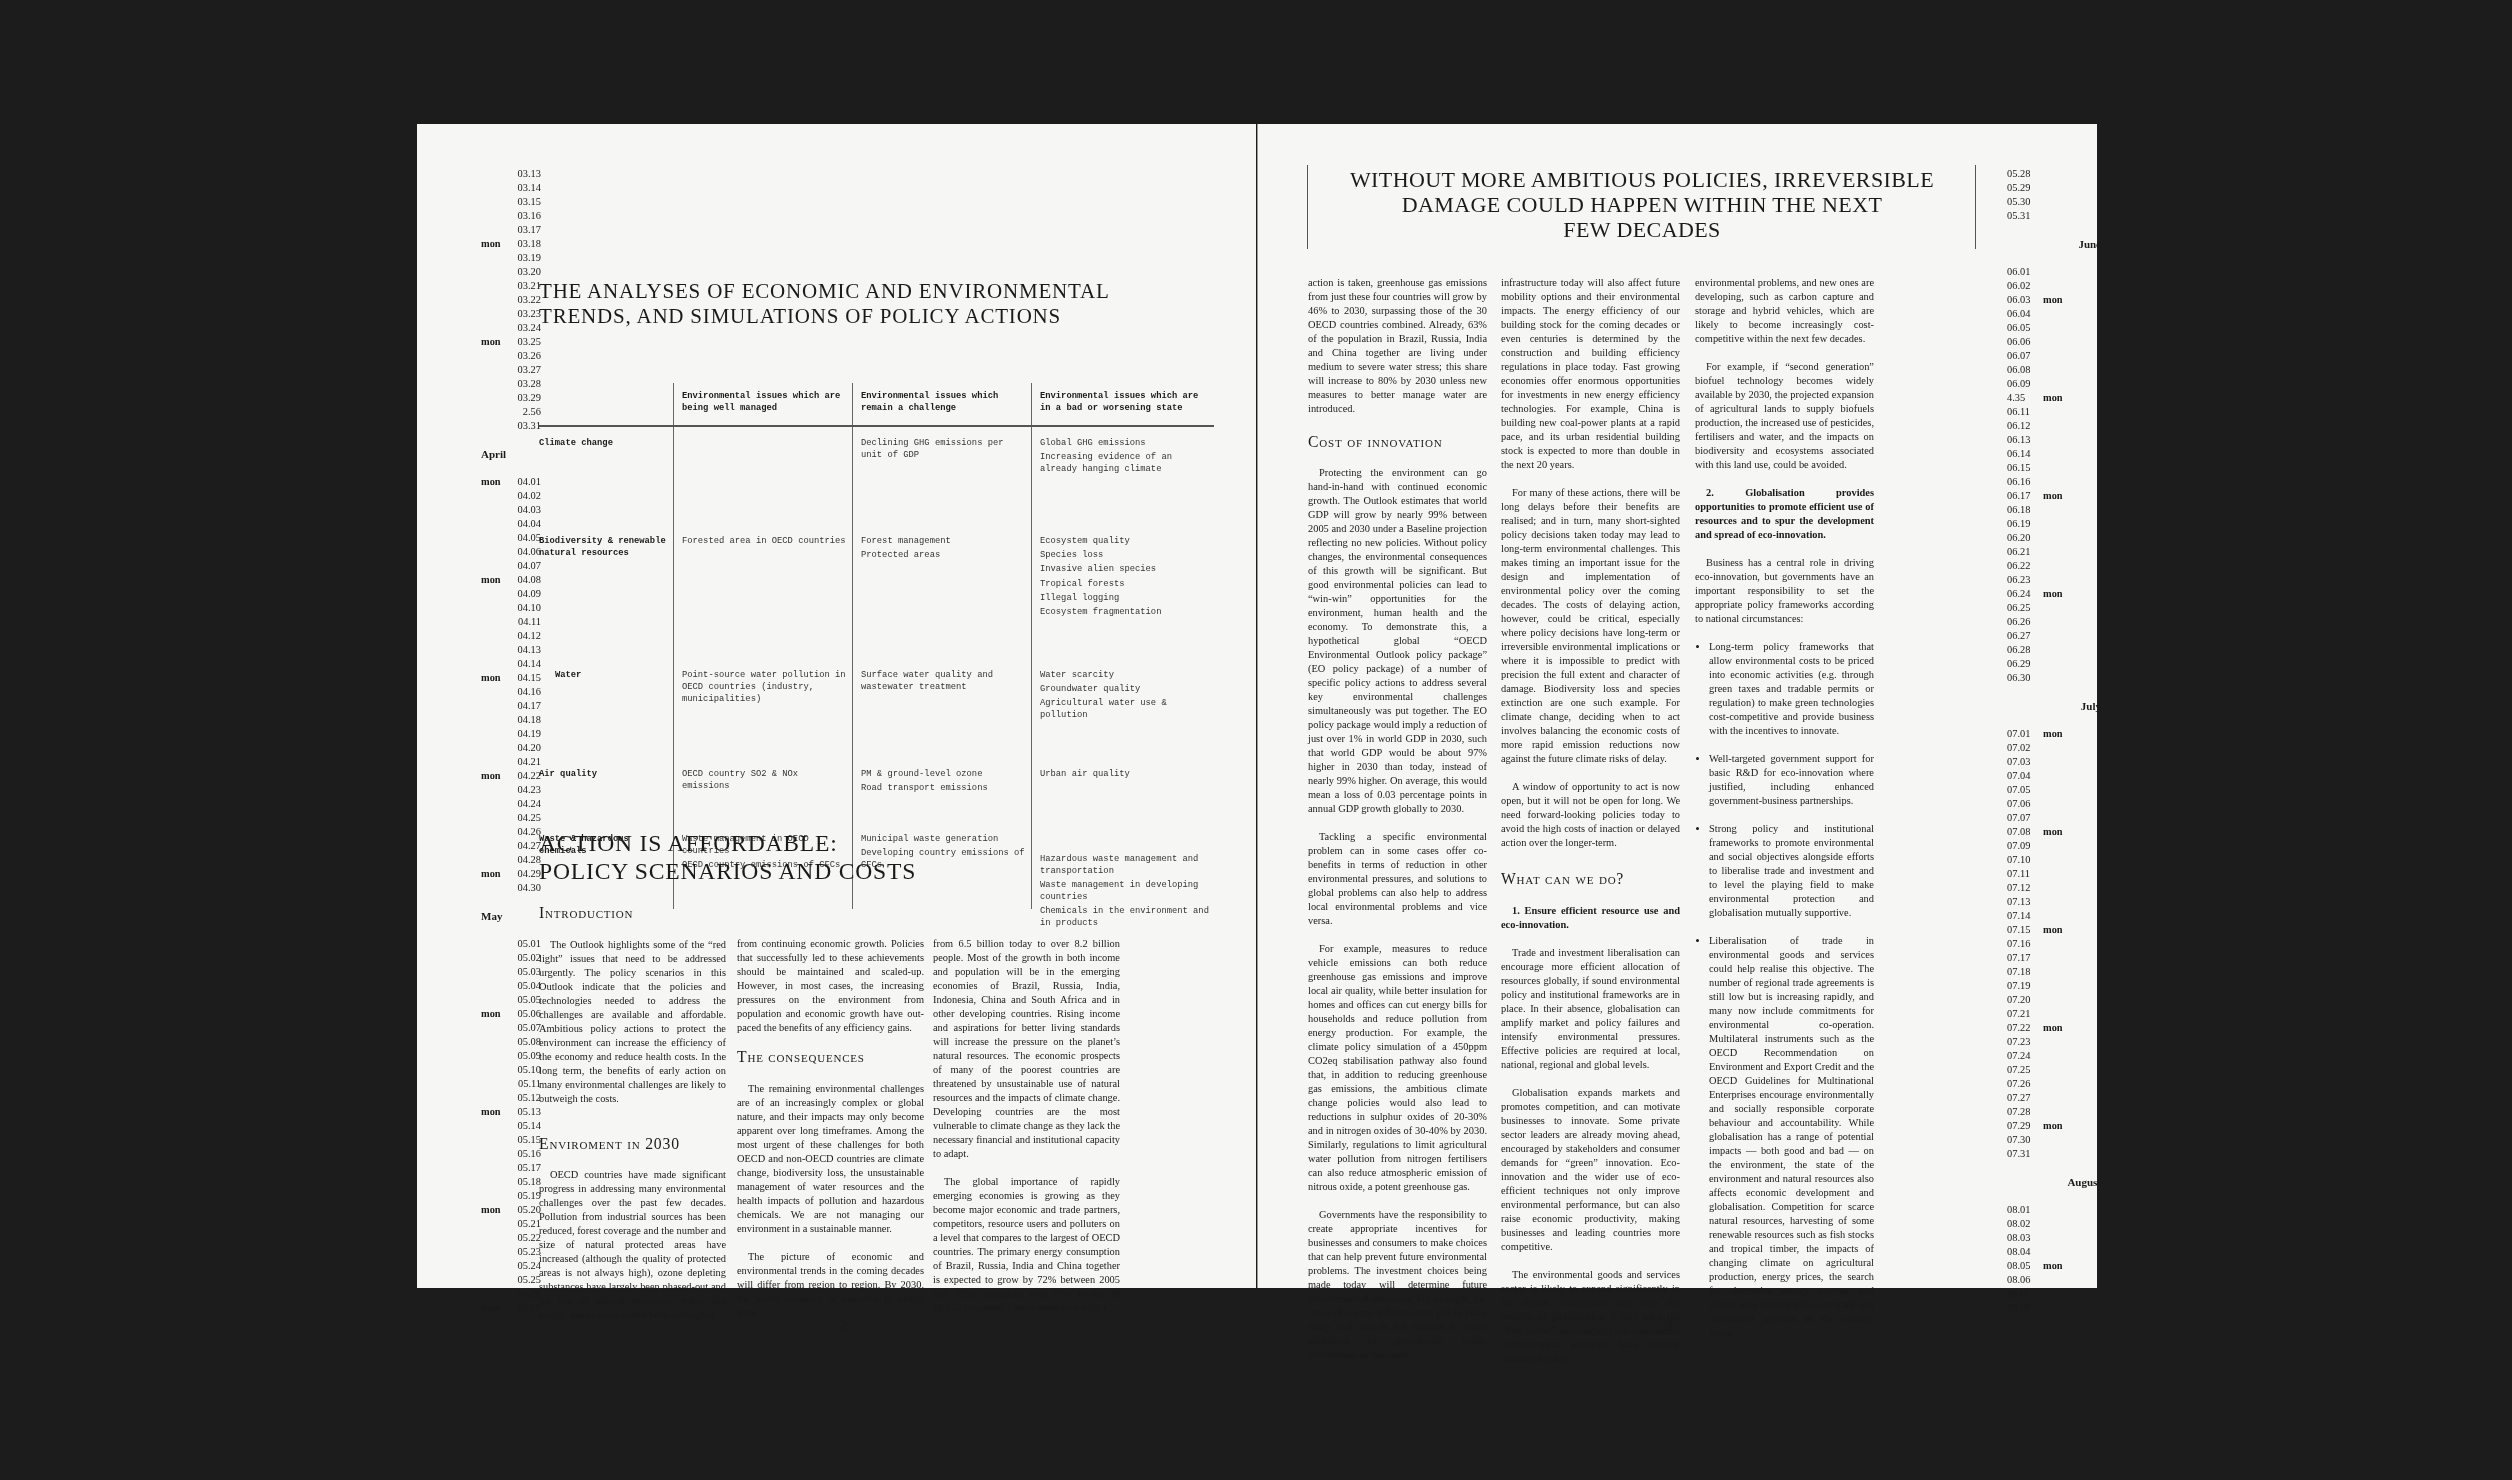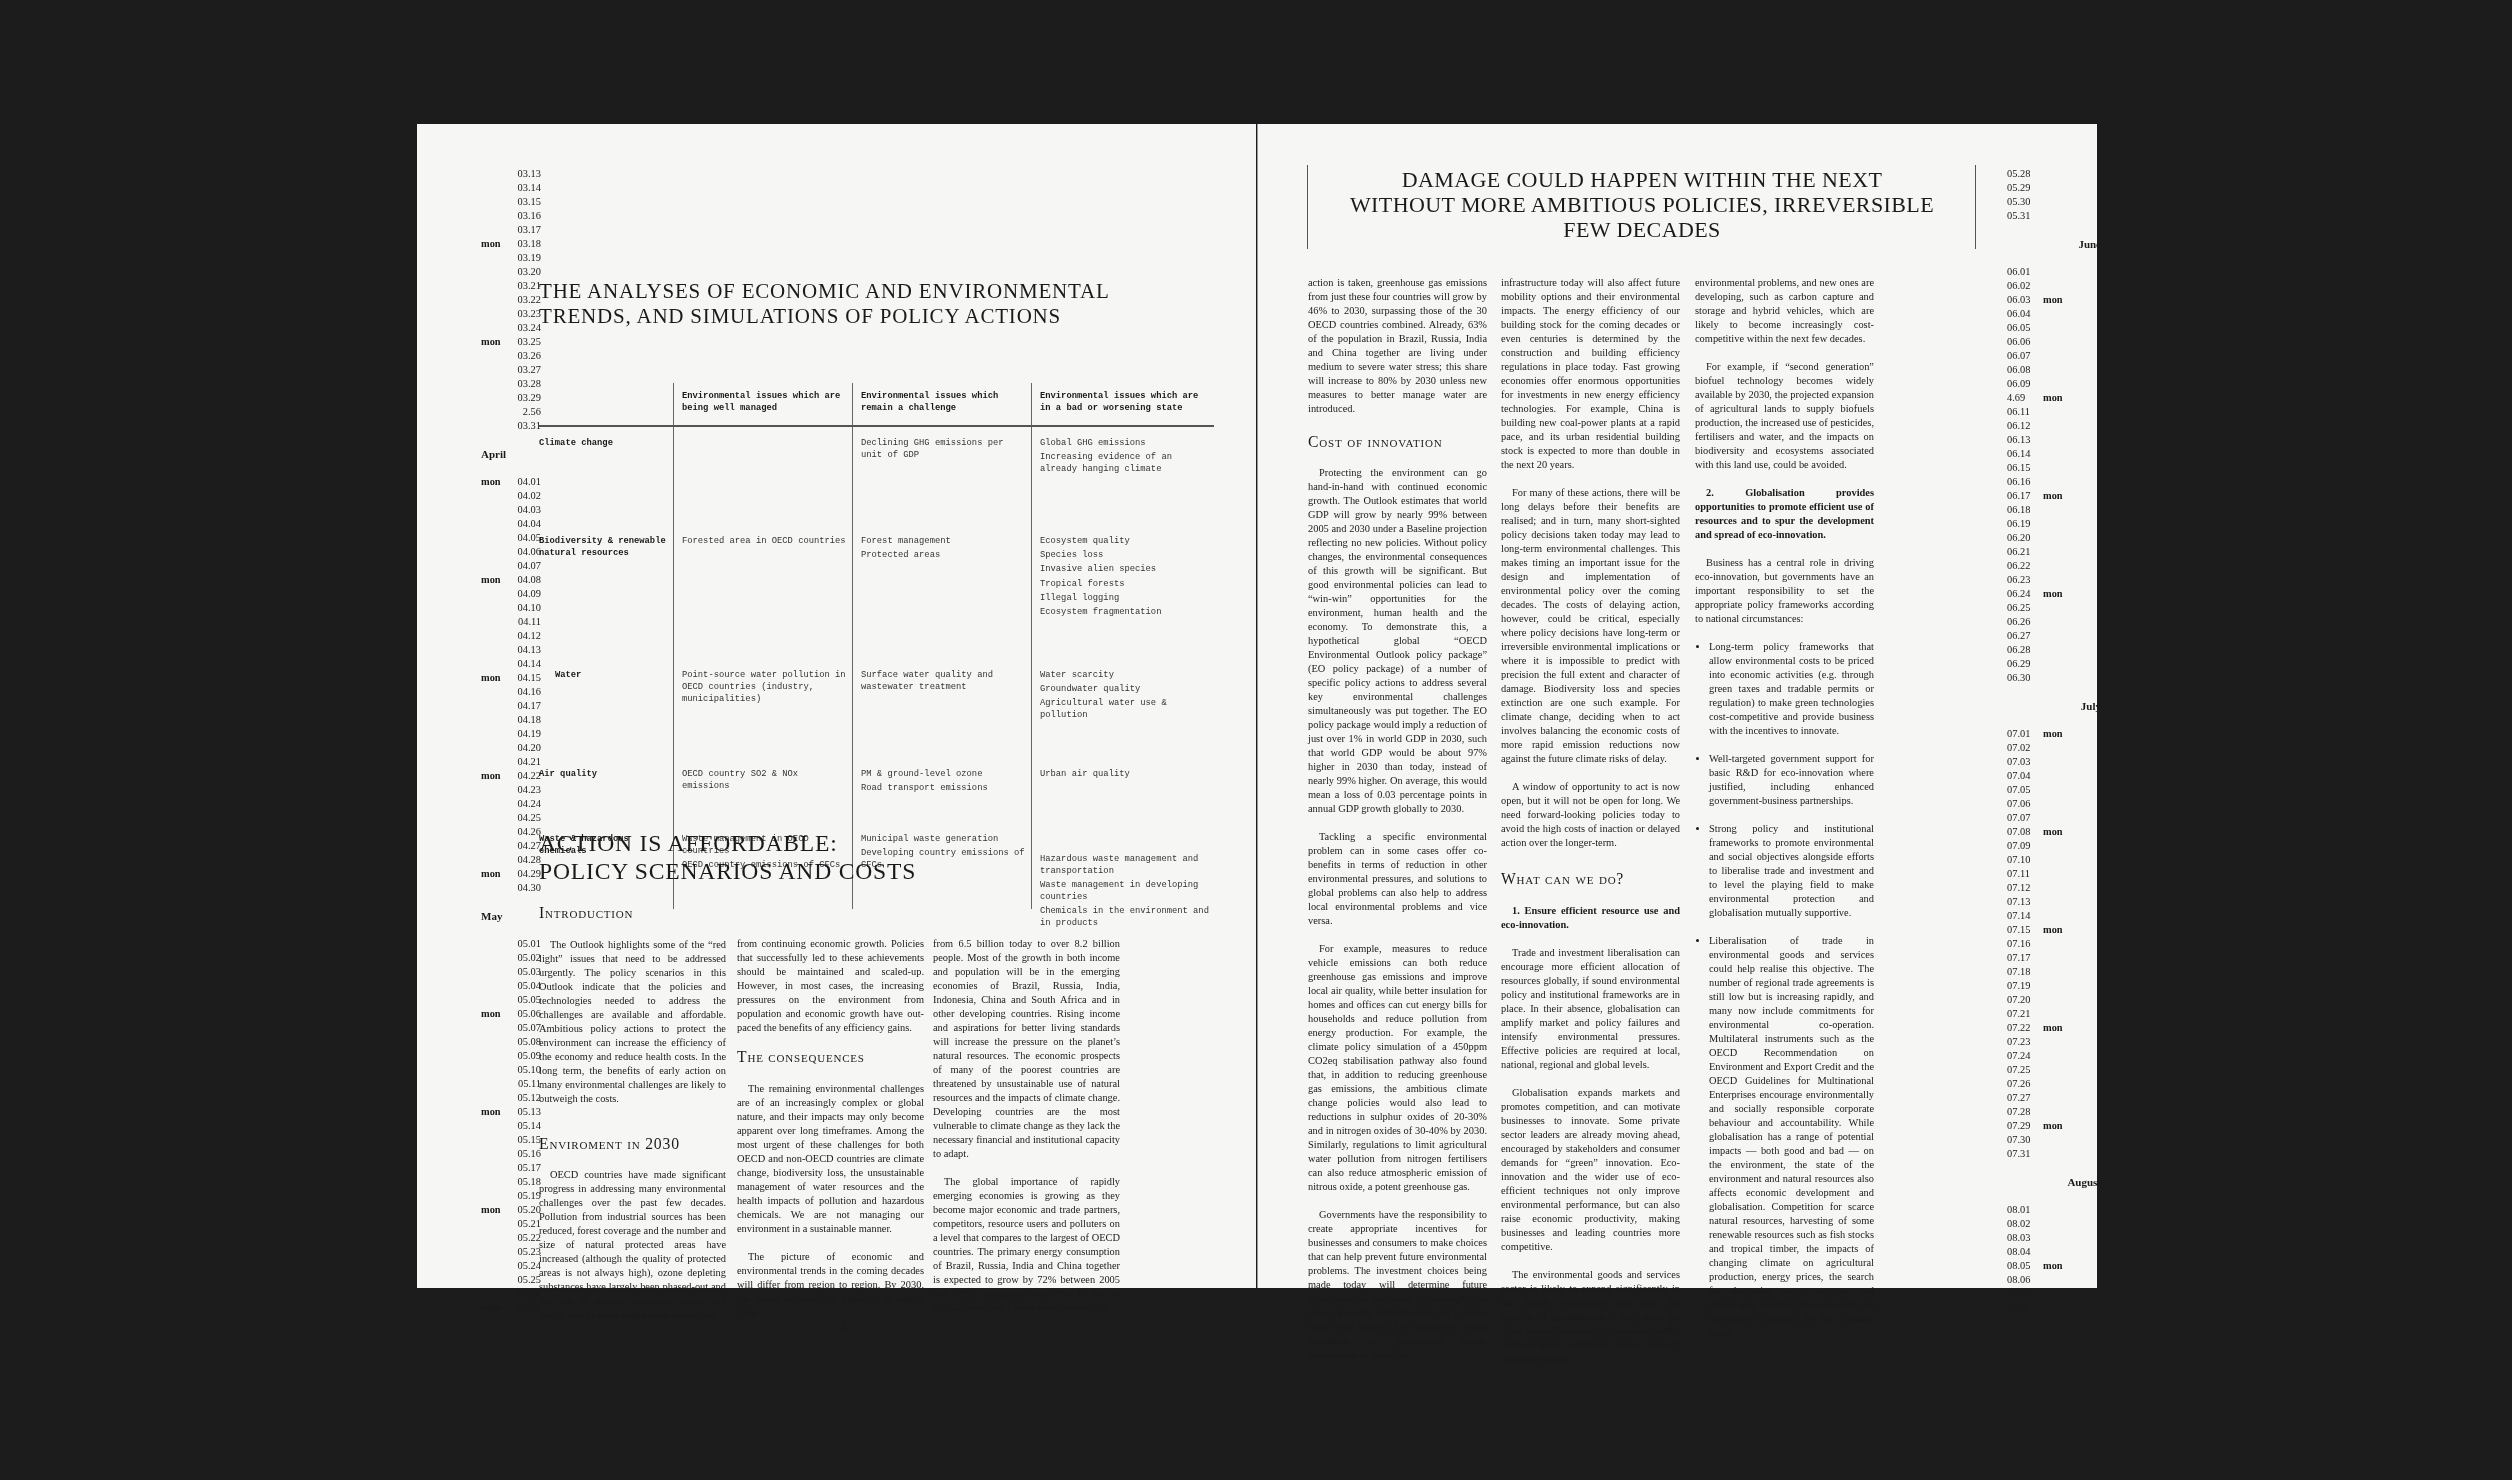--- a/index.html
+++ b/index.html
@@ -411,22 +411,22 @@
     <p>The global importance of rapidly emerging economies is growing as they become major economic and trade partners, competitors, resource users and polluters on a level that compares to the largest of OECD countries. The primary energy consumption of Brazil, Russia, India and China together is expected to grow by 72% between 2005 and 2030, compared with 29% in the 30 OECD countries. Unless ambitious policy</p>
   </div>
 
   <div class="pageno" style="left:422px;top:1193px;">2</div>
 </div>
 
 <div class="page" id="right-page">
   <div class="callout-rule" style="left:49px;top:41px;height:84px;"></div>
   <div class="callout-rule" style="left:717px;top:41px;height:84px;"></div>
   <div class="callout" style="left:55px;top:43px;width:658px;">
+    <div>WITHOUT MORE AMBITIOUS POLICIES, IRREVERSIBLE</div>
     <div>DAMAGE COULD HAPPEN WITHIN THE NEXT</div>
-    <div>WITHOUT MORE AMBITIOUS POLICIES, IRREVERSIBLE</div>
     <div>FEW DECADES</div>
   </div>
 
   <div class="dates right" id="right-dates" style="left:749px;top:43px;">
       <div class="row">
         <span class="d">05.28</span>
       </div>
       <div class="row">
         <span class="d">05.29</span>
       </div>
@@ -464,21 +464,21 @@
         <span class="d">06.07</span>
       </div>
       <div class="row">
         <span class="d">06.08</span>
       </div>
       <div class="row">
         <span class="d">06.09</span>
       </div>
       <div class="row">
         <span class="mon">mon</span>
-        <span class="d">4.69</span>
+        <span class="d">4.35</span>
       </div>
       <div class="row">
         <span class="d">06.11</span>
       </div>
       <div class="row">
         <span class="d">06.12</span>
       </div>
       <div class="row">
         <span class="d">06.13</span>
       </div>

